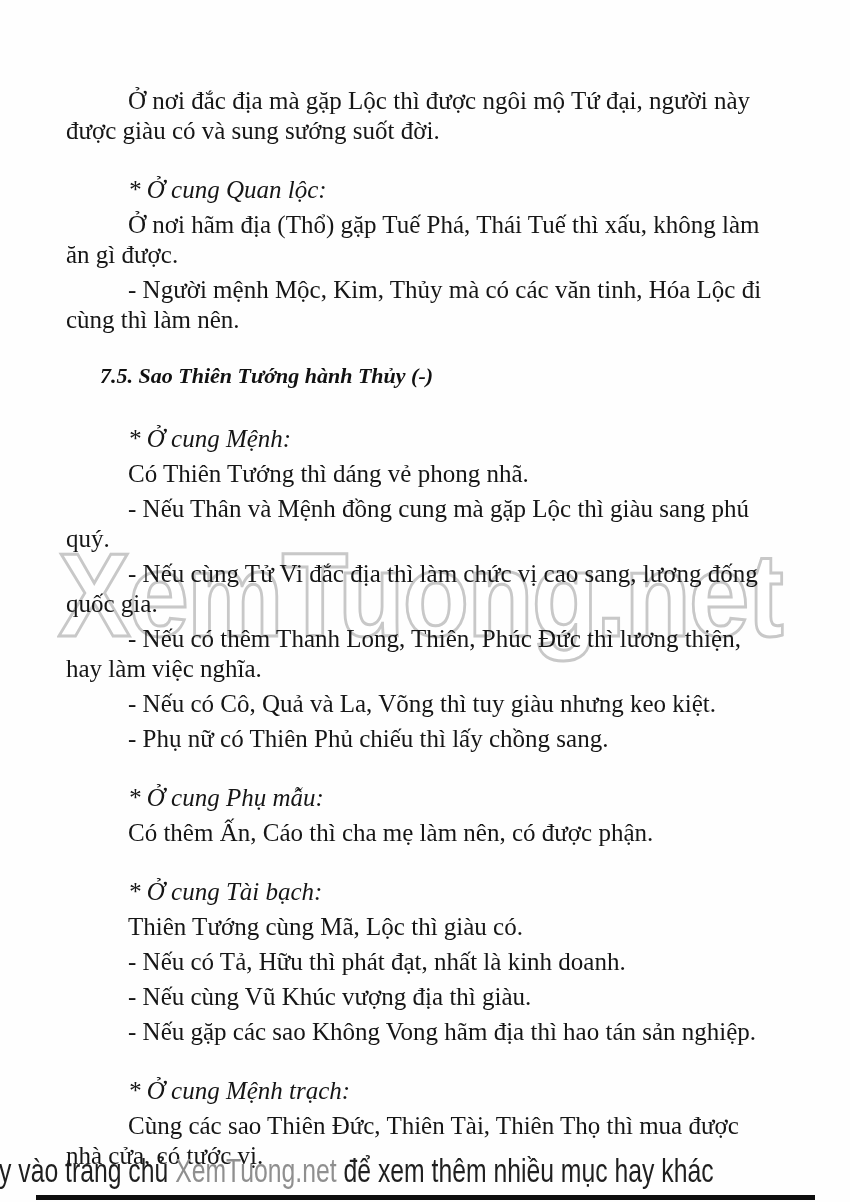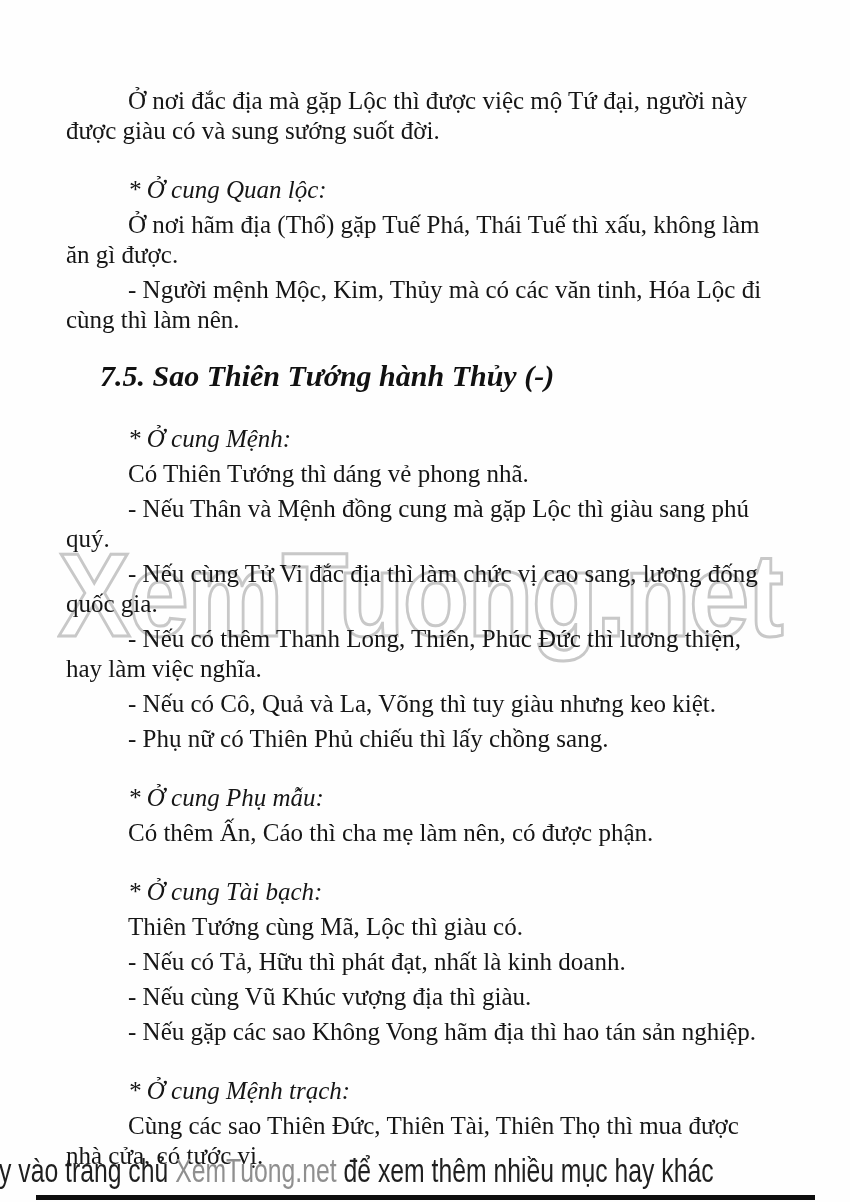--- a/index.html
+++ b/index.html
@@ -44,21 +44,21 @@
   }
   .content p {
     margin: 0 0 5px 0;
     text-indent: 62px;
   }
   .content p.label {
     font-style: italic;
     margin-top: 29px;
   }
   .content h2.heading {
-    font-size: 30px;
+    font-size: 22px;
     line-height: 38px;
     font-weight: bold;
     font-style: italic;
     margin: 22px 0 10px 0;
     padding-left: 34px;
     text-indent: 0;
     color: #111111;
   }
   .footer {
     position: absolute;
@@ -92,21 +92,21 @@
   }
 </style>
 </head>
 <body>
 
 <div class="page">
 
   <div class="watermark">XemTuong.net</div>
 
   <div class="content">
-    <p>Ở nơi đắc địa mà gặp Lộc thì được việc mộ Tứ đại, người này được giàu có và sung sướng suốt đời.</p>
+    <p>Ở nơi đắc địa mà gặp Lộc thì được ngôi mộ Tứ đại, người này được giàu có và sung sướng suốt đời.</p>
     <p class="label">* Ở cung Quan lộc:</p>
     <p>Ở nơi hãm địa (Thổ) gặp Tuế Phá, Thái Tuế thì xấu, không làm ăn gì được.</p>
     <p>- Người mệnh Mộc, Kim, Thủy mà có các văn tinh, Hóa Lộc đi cùng thì làm nên.</p>
     <h2 class="heading">7.5. Sao Thiên Tướng hành Thủy (-)</h2>
     <p class="label">* Ở cung Mệnh:</p>
     <p>Có Thiên Tướng thì dáng vẻ phong nhã.</p>
     <p>- Nếu Thân và Mệnh đồng cung mà gặp Lộc thì giàu sang phú quý.</p>
     <p>- Nếu cùng Tử Vi đắc địa thì làm chức vị cao sang, lương đống quốc gia.</p>
     <p>- Nếu có thêm Thanh Long, Thiên, Phúc Đức thì lương thiện, hay làm việc nghĩa.</p>
     <p>- Nếu có Cô, Quả và La, Võng thì tuy giàu nhưng keo kiệt.</p>

